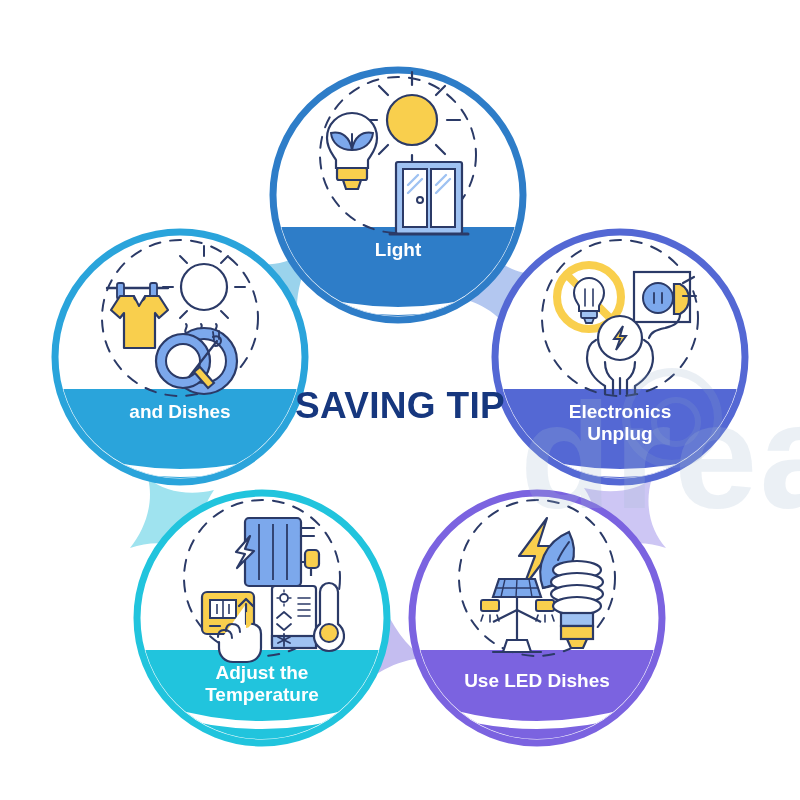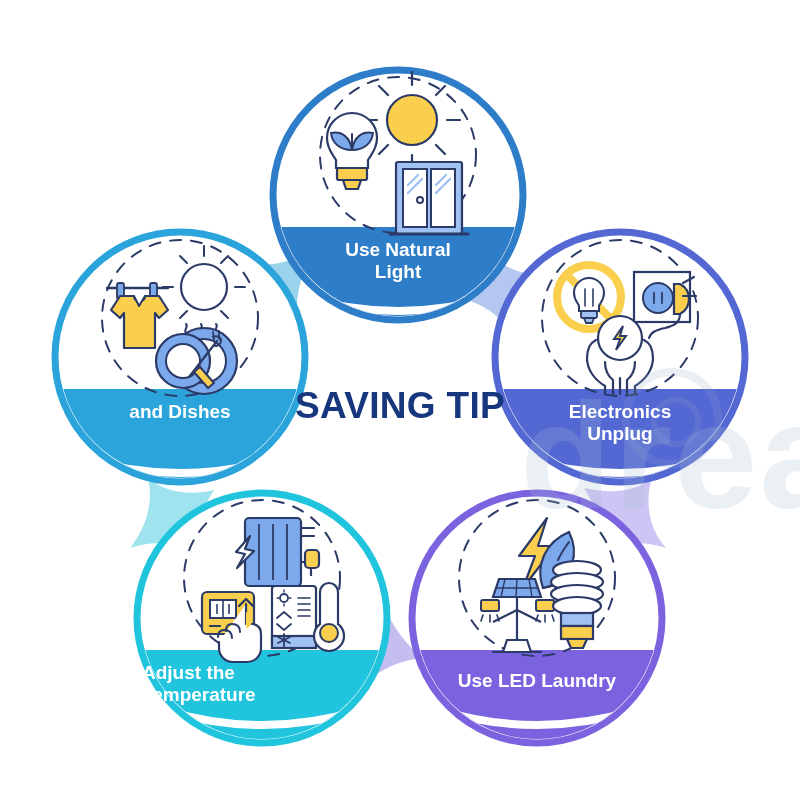--- a/index.html
+++ b/index.html
@@ -363,31 +363,30 @@
   </svg>
 
   <div class="wm wm-big" style="left:520px; top:370px;">dreamstime</div>
 
   <div class="center-title">
     <span class="l2">SAVING TIP</span>
   </div>
 
   <div id="labels">
       <div style="position: absolute; left: 278px; top: 239px; width: 240px; text-align: center; color: rgb(255, 255, 255); font-weight: bold; font-size: 19px; line-height: 1.14; pointer-events: none;">
-        <span style="display: block;">Use Natural</span>
         <span style="display: block;">Light</span>
       </div>
       <div style="position: absolute; left: 500px; top: 401px; width: 240px; text-align: center; color: rgb(255, 255, 255); font-weight: bold; font-size: 19px; line-height: 1.14; pointer-events: none;">
         <span style="display: block;">Electronics</span>
         <span style="display: block;">Unplug</span>
       </div>
       <div style="position: absolute; left: 417px; top: 670px; width: 240px; text-align: center; color: rgb(255, 255, 255); font-weight: bold; font-size: 19px; line-height: 1.14; pointer-events: none;">
-        <span style="display: block;">Use LED Laundry</span>
-      </div>
-      <div style="position: absolute; left: 142px; top: 662px; width: 240px; text-align: left; color: rgb(255, 255, 255); font-weight: bold; font-size: 19px; line-height: 1.14; pointer-events: none;">
+        <span style="display: block;">Use LED Dishes</span>
+      </div>
+      <div style="position: absolute; left: 142px; top: 662px; width: 240px; text-align: center; color: rgb(255, 255, 255); font-weight: bold; font-size: 19px; line-height: 1.14; pointer-events: none;">
         <span style="display: block;">Adjust the</span>
         <span style="display: block;">Temperature</span>
       </div>
       <div style="position: absolute; left: 60px; top: 401px; width: 240px; text-align: center; color: rgb(255, 255, 255); font-weight: bold; font-size: 19px; line-height: 1.14; pointer-events: none;">
         <span style="display: block;">and Dishes</span>
       </div>
     </div>
 
 </div>
 

